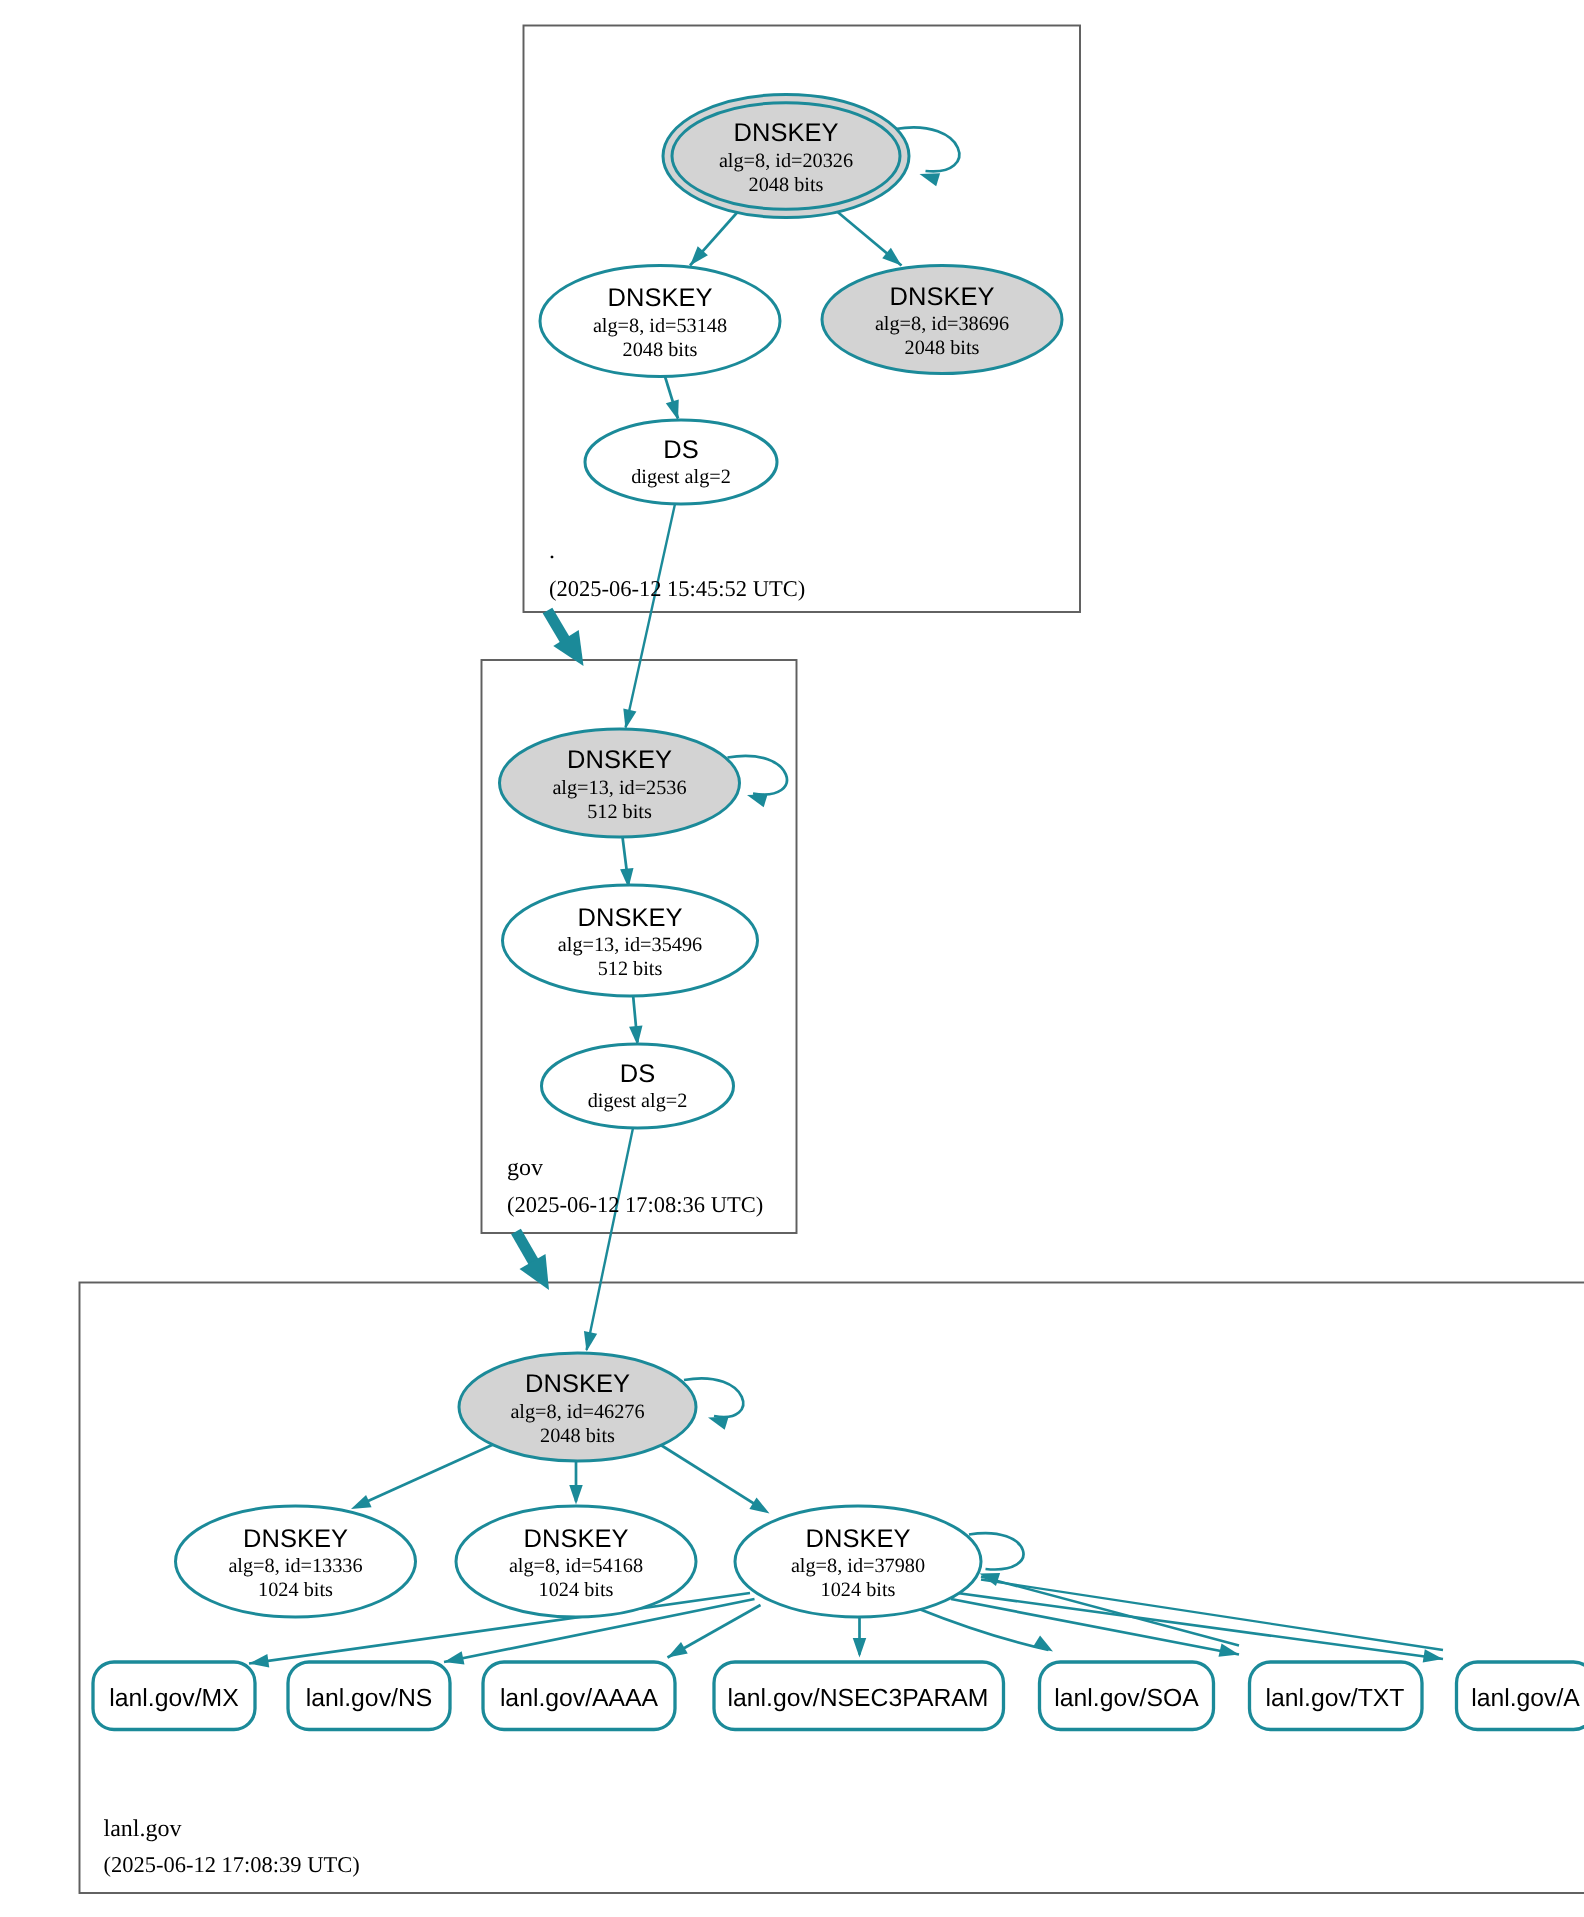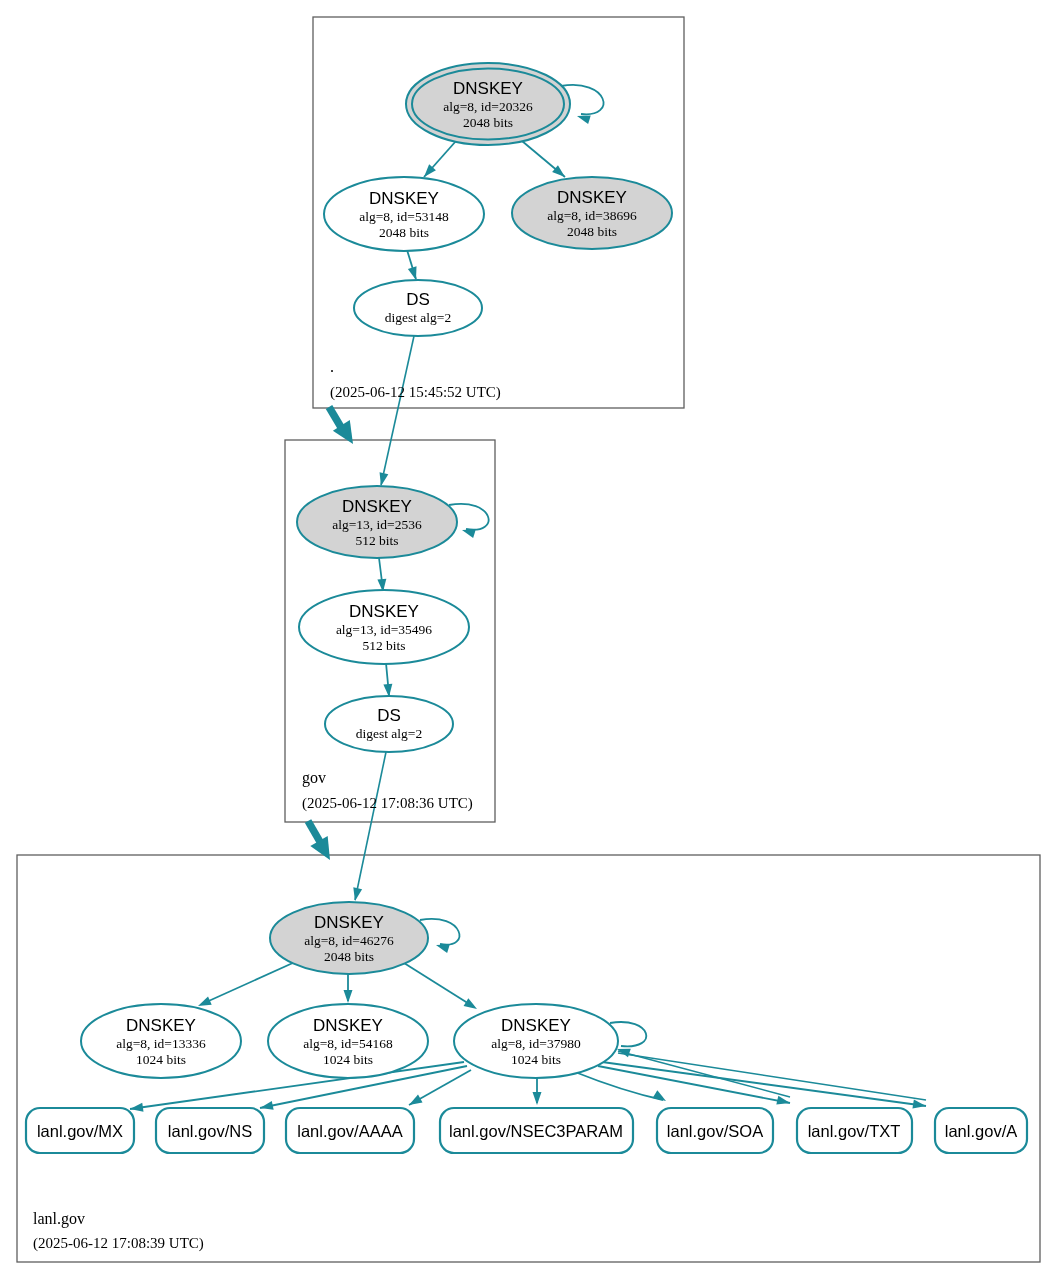--- a/index.html
+++ b/index.html
@@ -4,21 +4,21 @@
 <style>
   :root{
     --accent:#1b8a99;
     --sep-fill:#d3d3d3;
     --node-fill:#ffffff;
     --box-border:#5f5f5f;
     --text:#000000;
     --bg:#ffffff;
   }
   html,body{margin:0;padding:0;background:var(--bg);}
-  .stage{position:relative;width:864px;height:1278px;background:var(--bg);}
+  .stage{position:relative;width:864px;height:1278px;background:var(--bg);padding-left:36px;}
   svg{display:block;}
   .zonebox{fill:none;stroke:var(--box-border);stroke-width:1.3px;}
   .edge{fill:none;stroke:var(--accent);stroke-width:1.8px;}
   .edge.thin{stroke-width:1.6px;}
   .edge.thick{stroke-width:7.5px;}
   .arrow{fill:var(--accent);stroke:none;}
   .node-ellipse{fill:var(--node-fill);stroke:var(--accent);stroke-width:2px;}
   .node-ellipse.sep{fill:var(--sep-fill);}
   .node-ellipse.inner{fill:none;}
   .rrset-box{fill:var(--node-fill);stroke:var(--accent);stroke-width:2.2px;}

